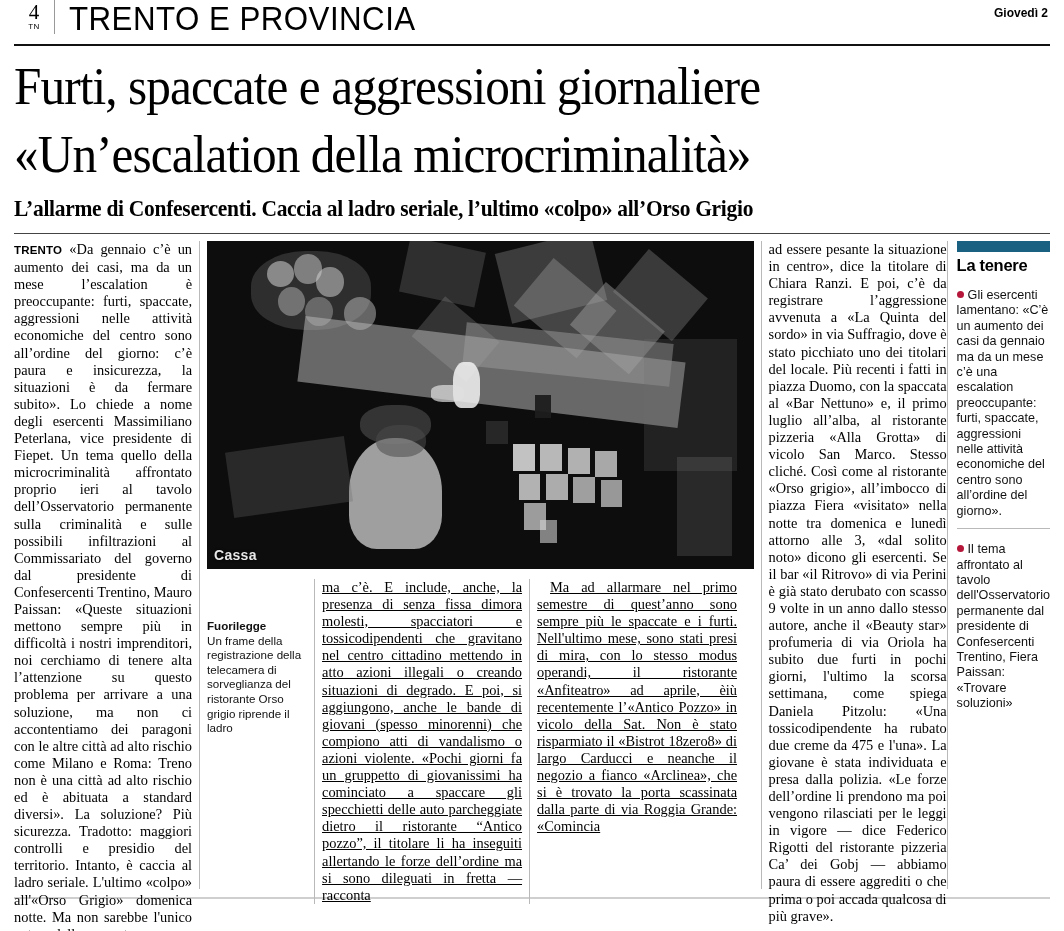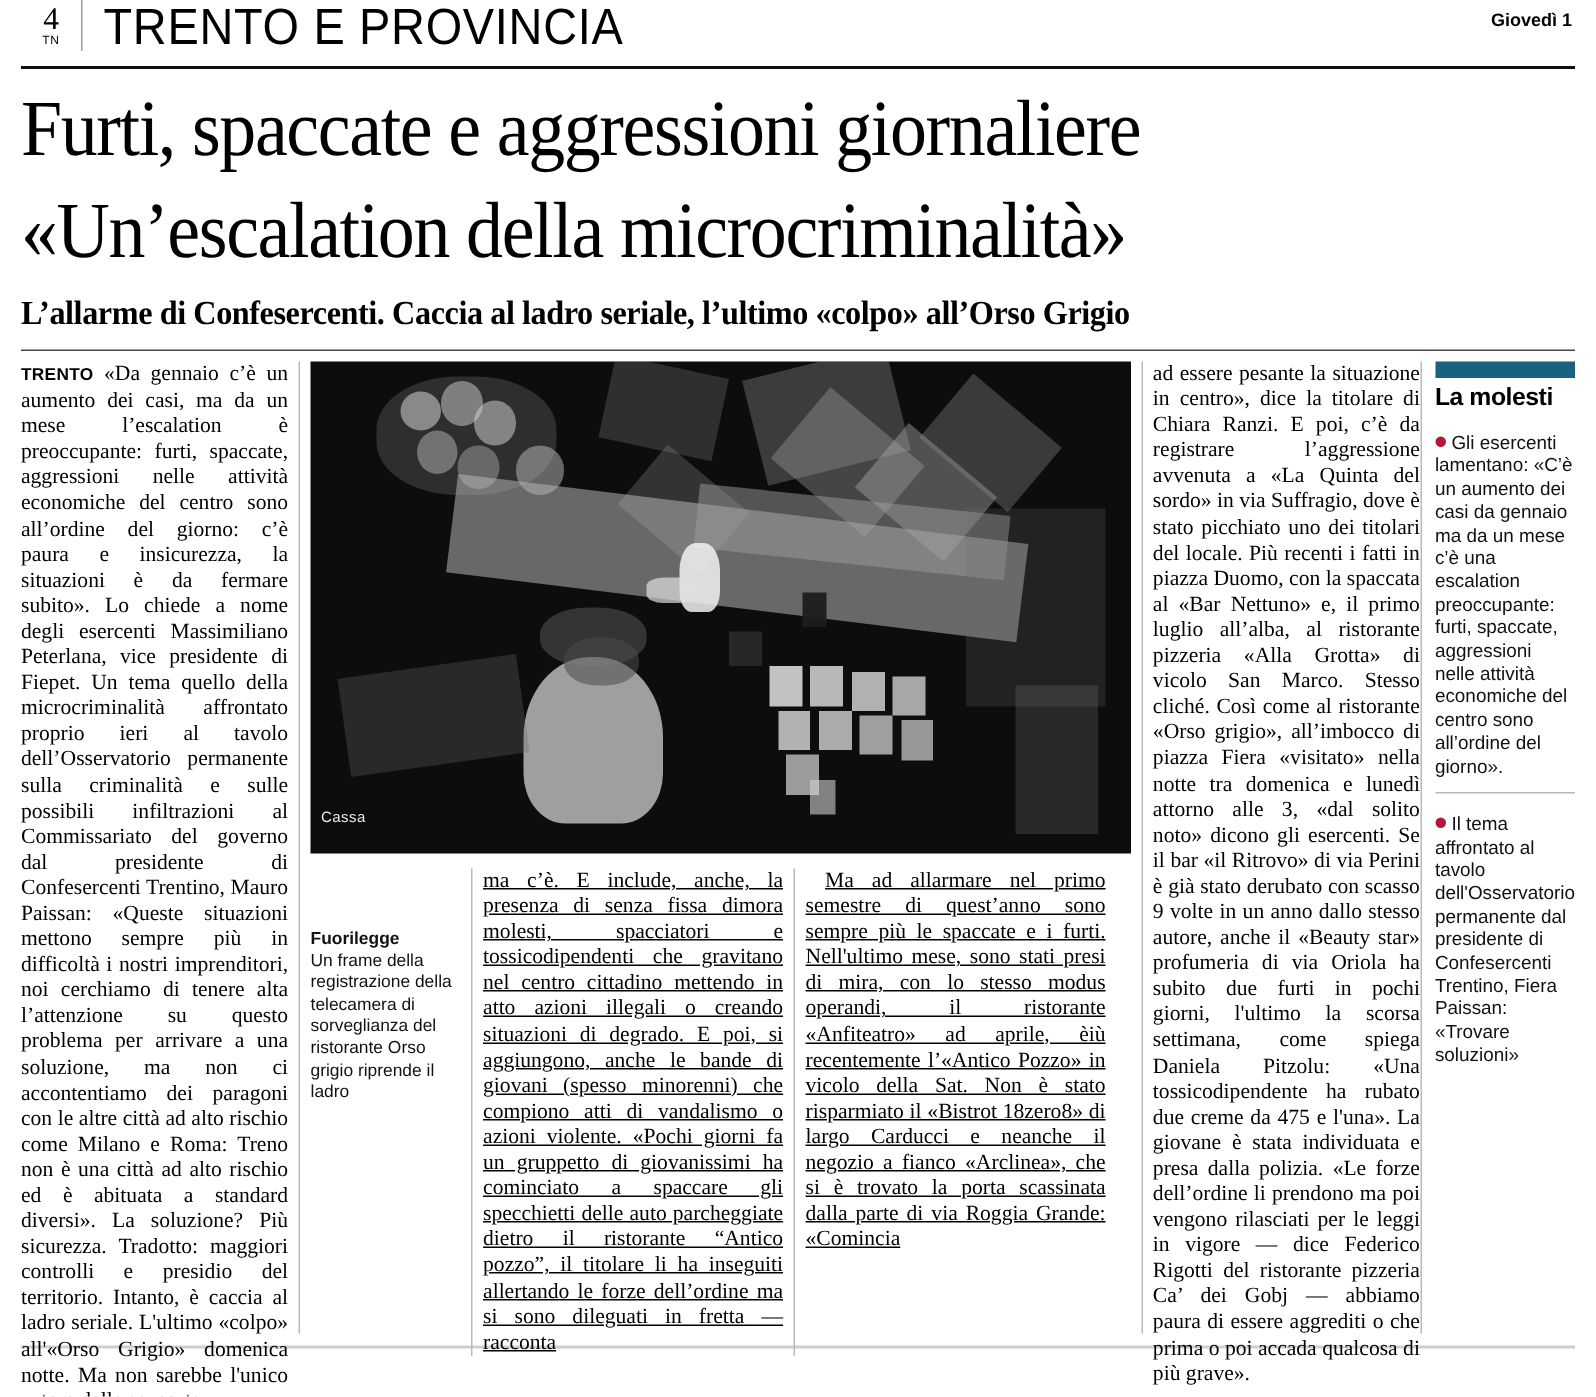--- a/index.html
+++ b/index.html
@@ -67,23 +67,23 @@
 
   
   .photo-wrap{position:relative;width:100%;height:328px;margin-bottom:10px;}
   .photo{
     position:absolute;inset:0;overflow:hidden;
     background:#0d0d0d;
   }
   .photo .scene{position:absolute;inset:0;}
   .sh{position:absolute;background:#c9c9c9;opacity:.5;}
   .photo-label{
-    position:absolute;left:7px;bottom:18px;
-    font-family:"Liberation Sans",sans-serif;font-weight:normal;
-    font-size:10px;color:#e8e8e8;letter-spacing:.3px;
+    position:absolute;left:7px;bottom:6px;
+    font-family:"Liberation Sans",sans-serif;font-weight:bold;
+    font-size:14px;color:#e8e8e8;letter-spacing:.3px;
     text-shadow:0 0 3px #000;
   }
 
   .caption{
     font-family:"Liberation Sans",sans-serif;
     font-size:11.6px;line-height:14.6px;color:#111;margin-top:40px;
   }
   .caption .cap-title{font-weight:bold;display:block;}
 
   
@@ -124,21 +124,21 @@
 
 <div class="page">
 
   <div class="masthead">
     <div class="folio">
       <div class="folio-num">4</div>
       <div class="folio-tn">TN</div>
     </div>
     <div class="folio-rule"></div>
     <div class="section-title">TRENTO E PROVINCIA</div>
-    <div class="dateline">Giovedì 1</div>
+    <div class="dateline">Giovedì 2</div>
   </div>
   <div class="rule-thick"></div>
 
   <div class="headline">Furti, spaccate e aggressioni giornaliere</div>
   <div class="headline">«Un’escalation della microcriminalità»</div>
   <div class="subheadline">L’allarme di Confesercenti. Caccia al ladro seriale, l’ultimo «colpo» all’Orso Grigio</div>
   <div class="rule-thin"></div>
 
   <div class="body-area">
 
@@ -229,21 +229,21 @@
         <p class="first">ad essere pesante la situazione in centro», dice la titolare di Chiara Ranzi. E poi, c’è da registrare l’aggressione avvenuta a «La Quinta del sordo» in via Suffragio, dove è stato picchiato uno dei titolari del locale. Più recenti i fatti in piazza Duomo, con la spaccata al «Bar Nettuno» e, il primo luglio all’alba, al ristorante pizzeria «Alla Grotta» di vicolo San Marco. Stesso cliché. Così come al ristorante «Orso grigio», all’imbocco di piazza Fiera «visitato» nella notte tra domenica e lunedì attorno alle 3, «dal solito noto» dicono gli esercenti. Se il bar «il Ritrovo» di via Perini è già stato derubato con scasso 9 volte in un anno dallo stesso autore, anche il «Beauty star» profumeria di via Oriola ha subito due furti in pochi giorni, l'ultimo la scorsa settimana, come spiega Daniela Pitzolu: «Una tossicodipendente ha rubato due creme da 475 e l'una». La giovane è stata individuata e presa dalla polizia. «Le forze dell’ordine li prendono ma poi vengono rilasciati per le leggi in vigore — dice Federico Rigotti del ristorante pizzeria Ca’ dei Gobj — abbiamo paura di essere aggrediti o che prima o poi accada qualcosa di più grave».</p>
       </div>
       <div class="byline">Marzia Zamattio</div>
 
     </div>
 
     <div class="side-rule-left"></div>
 
     <div class="sidebar">
       <div class="side-bar"></div>
-      <div class="side-title">La molesti</div>
+      <div class="side-title">La tenere</div>
       <div class="side-item">
         <span class="dot"></span><span>Gli esercenti lamentano: «C’è un aumento dei casi da gennaio ma da un mese c’è una escalation preoccupante: furti, spaccate, aggressioni nelle attività economiche del centro sono all’ordine del giorno».</span>
       </div>
       <div class="side-sep"></div>
       <div class="side-item">
         <span class="dot"></span><span>Il tema affrontato al tavolo dell'Osservatorio permanente dal presidente di Confesercenti Trentino, Fiera Paissan: «Trovare soluzioni»</span>
       </div>
     </div>
   </div>
 

